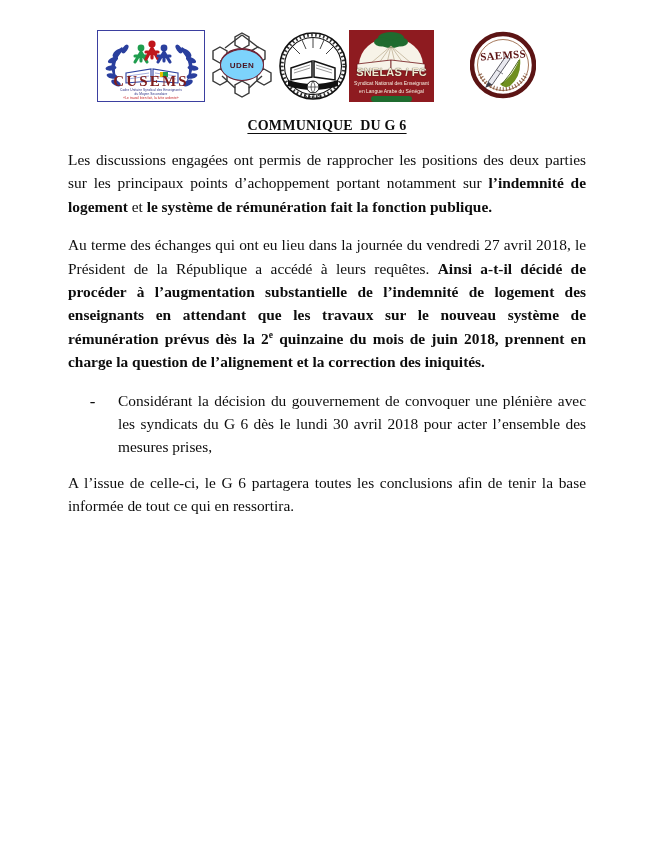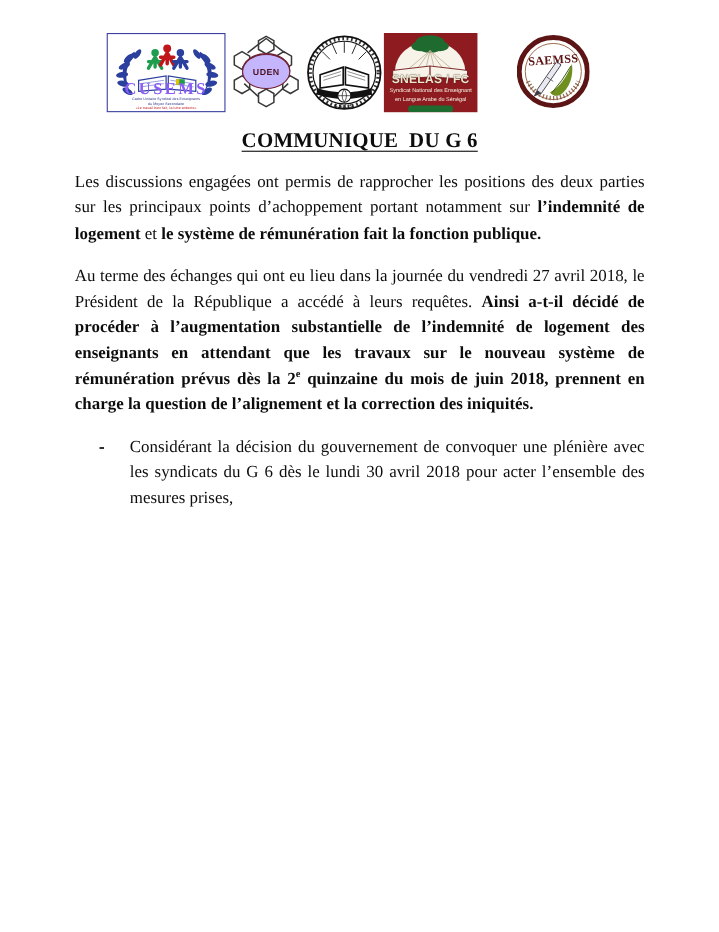--- a/index.html
+++ b/index.html
@@ -56,21 +56,21 @@
   }
   .cusems-text {
     position: absolute;
     left: 0; right: 0;
     bottom: 12px;
     text-align: center;
     font-family: "Liberation Serif", serif;
     font-weight: bold;
     font-size: 15px;
     letter-spacing: 2.2px;
-    color: #8b5cf6;
+    color: #7f1d1d;
     line-height: 1;
   }
   .cusems-sub {
     position: absolute;
     left: 2px; right: 2px;
     bottom: 1px;
     text-align: center;
     font-family: "Liberation Sans", sans-serif;
     font-size: 3.2px;
     line-height: 1.25;
@@ -86,21 +86,21 @@
     height: 70px;
   }
   .uden-badge {
     position: absolute;
     left: 50%;
     top: 50%;
     transform: translate(-50%,-50%);
     width: 42px;
     height: 30px;
     border-radius: 50%;
-    background: #c4b5fd;
+    background: #7dd3fc;
     border: 1.6px solid #6f2233;
     display: flex;
     align-items: center;
     justify-content: center;
   }
   .uden-label {
     font-family: "Liberation Sans", sans-serif;
     font-weight: bold;
     font-size: 8px;
     color: #4a1320;
@@ -176,21 +176,21 @@
   
   .doc {
     position: absolute;
     left: 68px;
     top: 118px;
     width: 518px;
   }
   .doc-title {
     text-align: center;
     font-weight: bold;
-    font-size: 19px;
+    font-size: 14px;
     text-decoration: underline;
     text-underline-offset: 3px;
     margin: 0 0 14px 0;
     letter-spacing: .2px;
     white-space: pre;
   }
   p.para {
     margin: 0 0 15px 0;
     font-size: 15.4px;
     line-height: 1.52;
@@ -397,17 +397,18 @@
     <p class="para"><span>Les discussions engagées ont permis de rapprocher les positions des deux parties sur les principaux points d’achoppement portant notamment sur </span><span class="b">l’indemnité de logement</span><span> et </span><span class="b">le système  de rémunération fait la fonction publique.</span></p>
 
     <p class="para"><span>Au terme des échanges qui ont eu lieu dans la journée du vendredi 27 avril 2018, le Président de la République a accédé à leurs requêtes. </span><span class="b">Ainsi a-t-il décidé  de procéder à l’augmentation substantielle de l’indemnité de logement des enseignants en attendant que les travaux sur le nouveau système de rémunération prévus dès la 2</span><sup class="b">e</sup><span class="b"> quinzaine du mois de juin 2018, prennent en charge la question de l’alignement et la correction des iniquités.</span></p>
 
     <ul class="bullets">
       <li><span class="dash">-</span></li>
       <li><span class="dash">-</span><span>Considérant la décision du gouvernement de convoquer une plénière avec les syndicats du G 6 dès le lundi 30 avril 2018 pour acter l’ensemble des mesures prises,</span></li>
     </ul>
 
 
+    <p class="para">A l’issue de celle-ci, le G 6 partagera toutes les conclusions afin de tenir la base informée de tout ce qui en ressortira.</p>
 
 
   </div>
 
 </div>
 
 </body></html>

